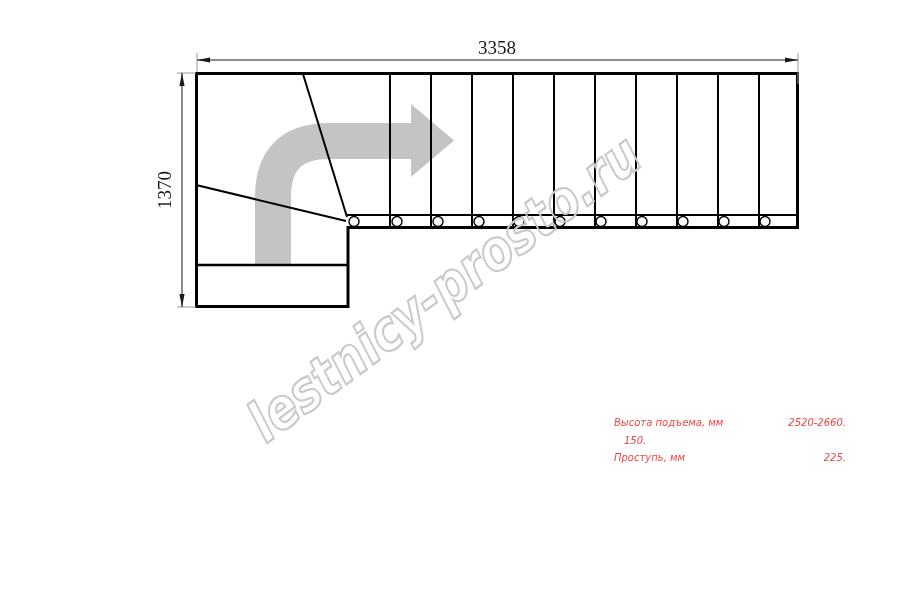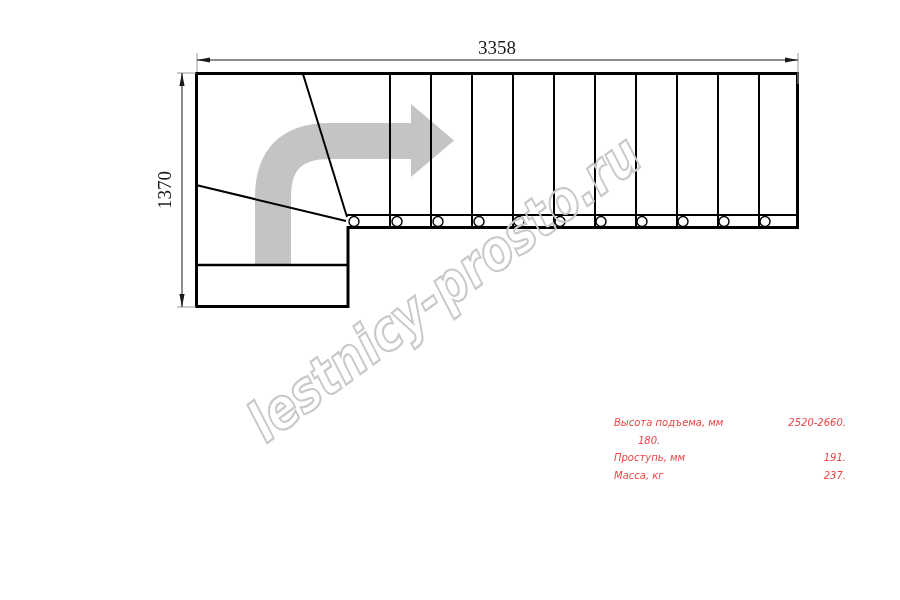--- a/index.html
+++ b/index.html
@@ -46,21 +46,21 @@
     align-items: baseline;
     font-family: "DejaVu Sans", "Liberation Sans", sans-serif;
     font-style: italic;
     font-size: 10px;
     line-height: 17.6px;
     color: #ef4444;
     white-space: nowrap;
   }
   .spec-value {
     text-align: right;
-    margin-left: 24px;
+    margin-left: 10px;
   }
 </style>
 </head>
 <body>
 
 <div class="canvas">
 
   <svg class="drawing" width="900" height="600" viewBox="0 0 900 600">
 
     <g>
@@ -132,28 +132,24 @@
   </svg>
 
   <div class="spec-list">
     <div class="spec-row">
       <span class="spec-label">Высота подъема, мм</span>
       <span class="spec-value">2520-2660.</span>
     </div>
 
 
     <div class="spec-row">
-      <span class="spec-value">180.</span>
+      <span class="spec-value">150.</span>
     </div>
 
     <div class="spec-row">
       <span class="spec-label">Проступь, мм</span>
-      <span class="spec-value">191.</span>
+      <span class="spec-value">225.</span>
     </div>
 
 
-    <div class="spec-row">
-      <span class="spec-label">Масса, кг</span>
-      <span class="spec-value">237.</span>
-    </div>
   </div>
 
 </div>
 
 </body></html>

